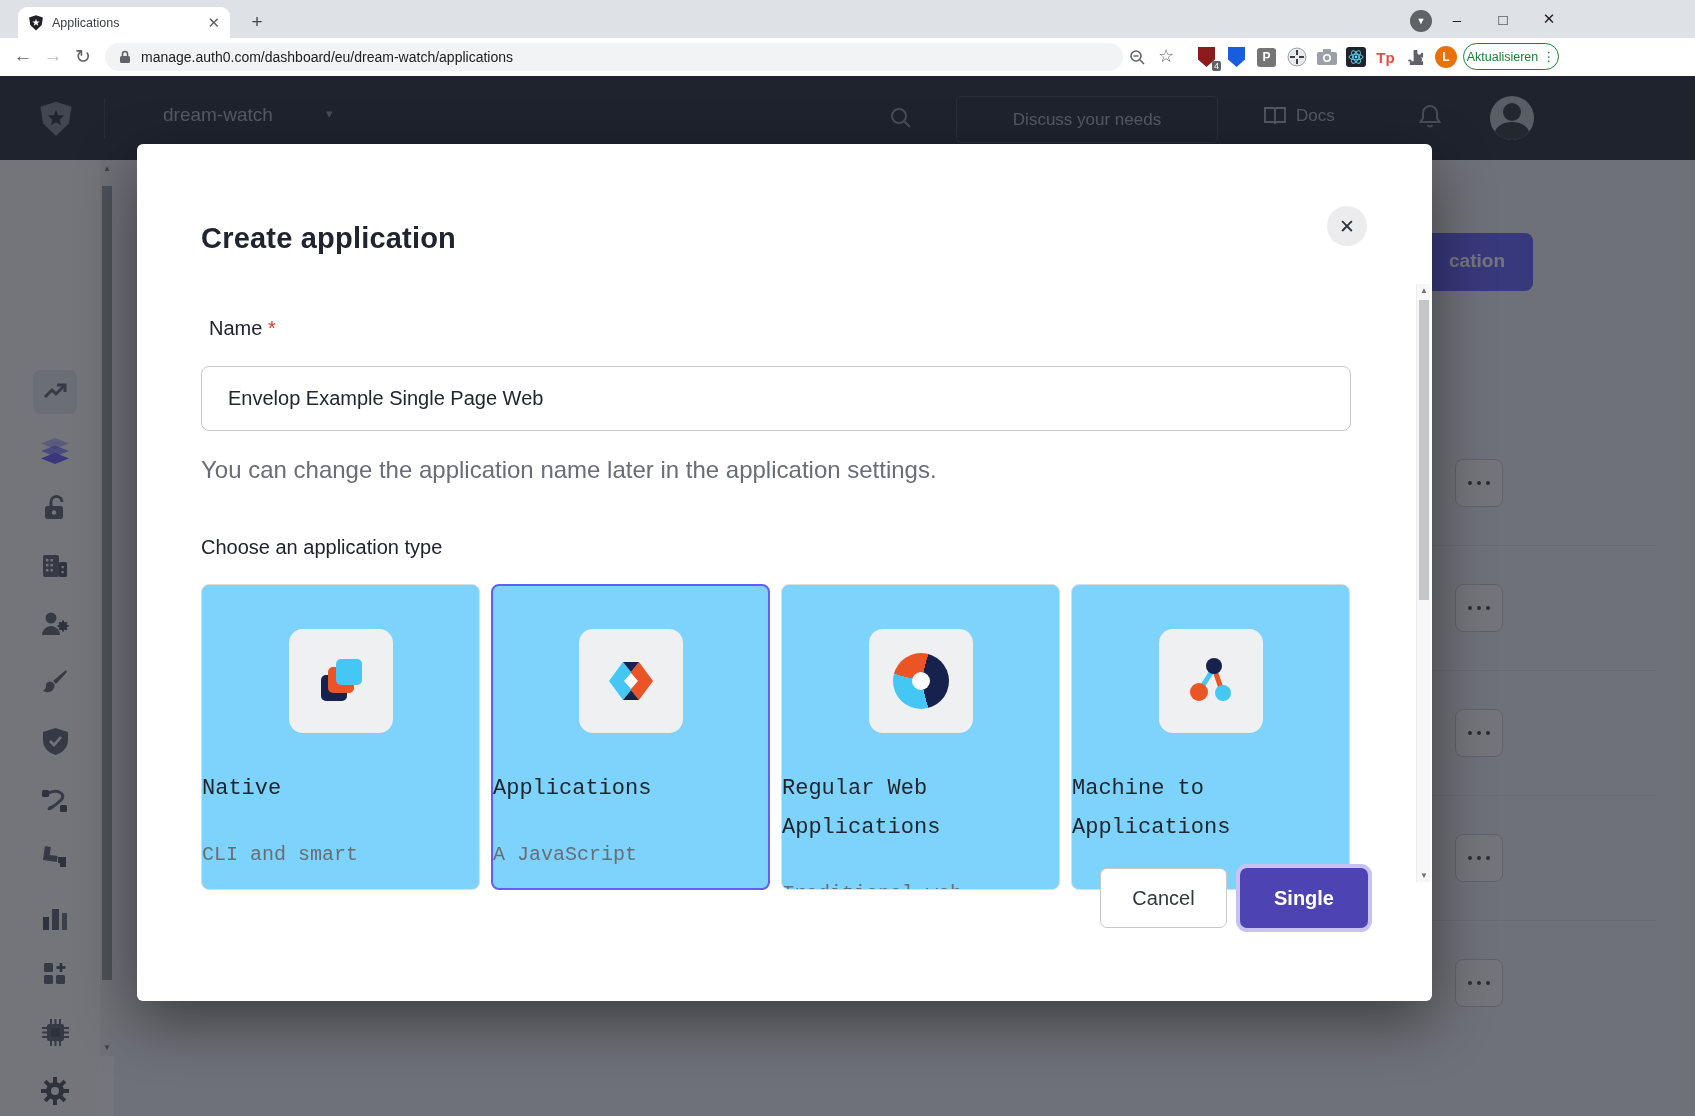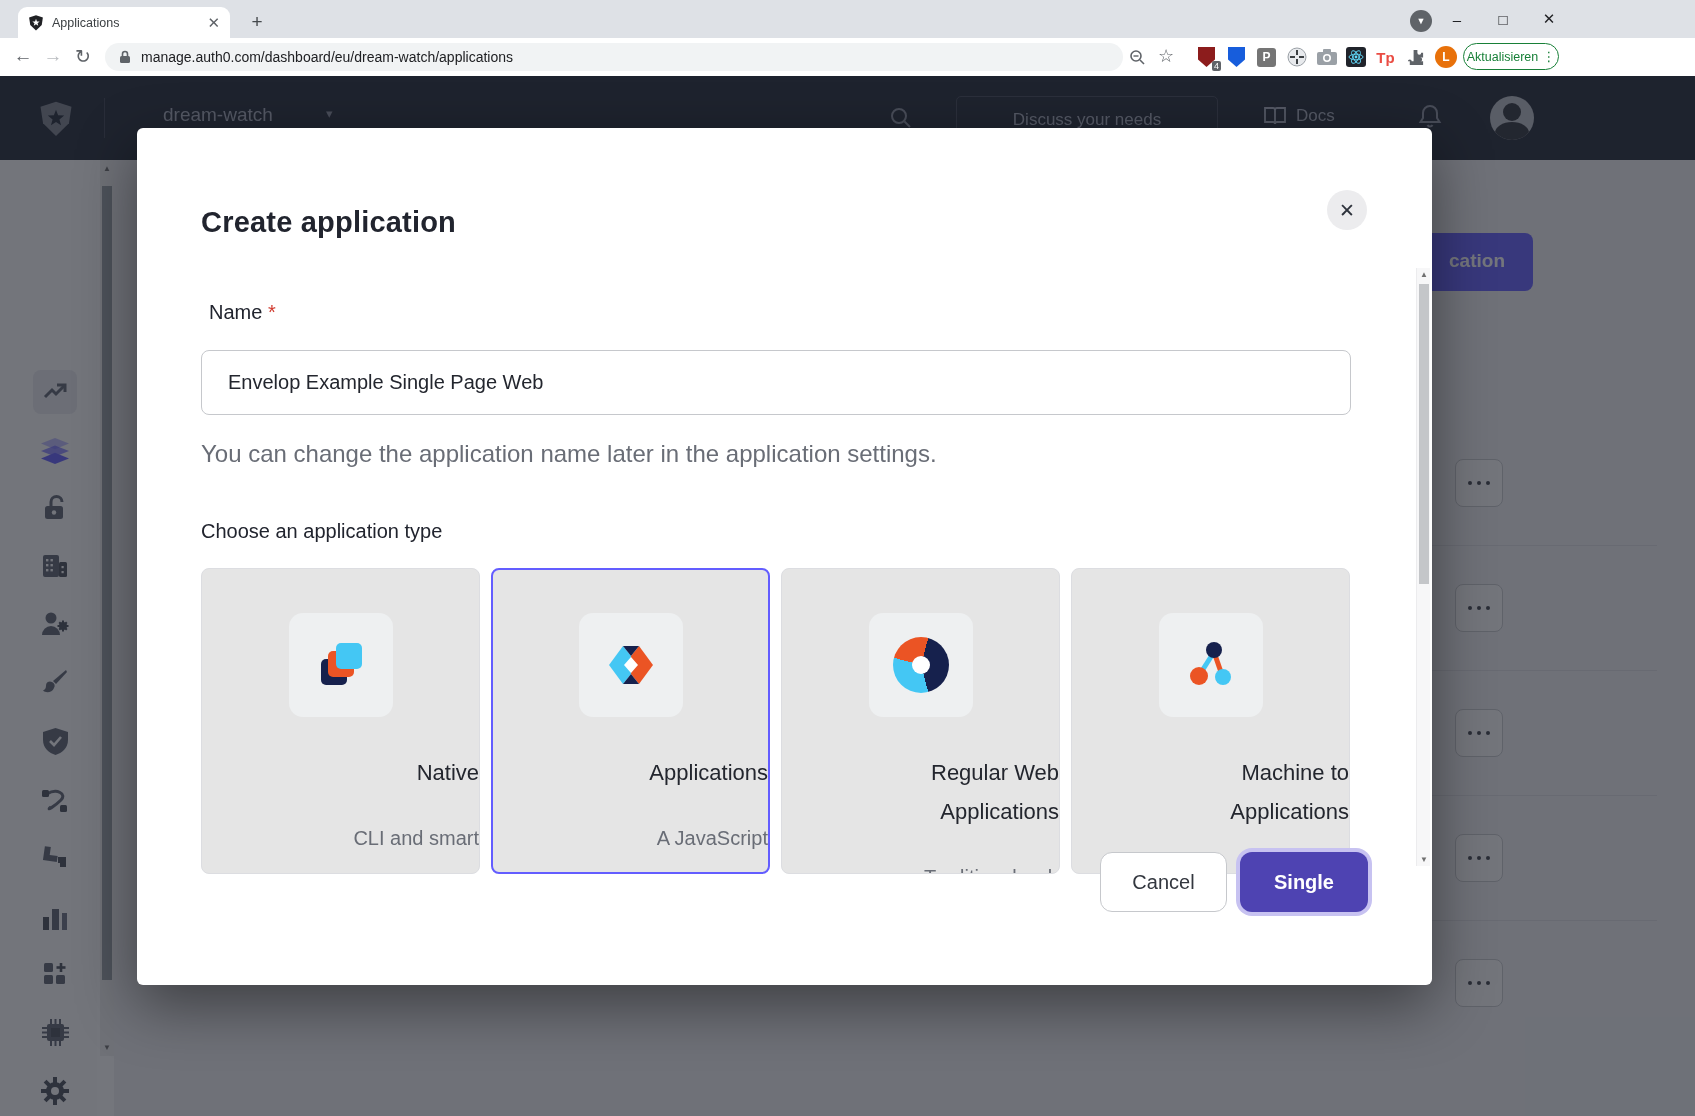--- a/index.html
+++ b/index.html
@@ -57,41 +57,41 @@
   
   .main-bg { position:absolute; left:114px; top:160px; width:1581px; height:956px; background:#f1f2f4; }
   .create-app-btn-bg { position:absolute; left:1380px; top:233px; width:153px; height:58px; background:#635dff; border-radius:8px; color:#fff; font-size:19px; font-weight:bold; text-align:right; padding:17px 28px 0 0; }
   .row-kebab { position:absolute; left:1455px; width:48px; height:48px; background:#fbfbfd; border:1px solid #c8cacd; border-radius:8px; display:flex; align-items:center; justify-content:center; gap:5px; }
   .row-kebab i { width:4px; height:4px; border-radius:50%; background:#3c4049; }
   .row-divider { position:absolute; left:1420px; width:237px; height:1px; background:#dfe0e4; }
 
   .dim { position:absolute; left:0; top:76px; width:1695px; height:1040px; background:rgba(30,34,44,0.62); }
 
   
-  .modal { position:absolute; left:137px; top:128px; width:1295px; height:857px; background:#fff; border-radius:6px; box-shadow:0 20px 60px rgba(0,0,0,.45); }
+  .modal { position:absolute; left:137px; top:144px; width:1295px; height:857px; background:#fff; border-radius:6px; box-shadow:0 20px 60px rgba(0,0,0,.45); }
   .modal-title { position:absolute; left:64px; top:78px; font-size:29px; font-weight:bold; color:#21242e; letter-spacing:.2px; }
   .modal-close { position:absolute; left:1190px; top:62px; width:40px; height:40px; border-radius:50%; background:#ececee; color:#2e333c; font-size:19px; display:flex; align-items:center; justify-content:center; cursor:pointer; }
   .modal-body { position:absolute; left:0; top:132px; width:1295px; height:614px; overflow:hidden; }
   .field-label { position:absolute; left:64px; top:41px; font-size:20px; color:#21242e;margin-left:8px; }
   .req { color:#d13b30; }
   .name-input { position:absolute; left:64px; top:90px; width:1150px; height:65px; border:1px solid #c6c8cc; border-radius:8px; font-size:20px; color:#23262e; padding:0 26px; font-family:"Liberation Sans",sans-serif; }
   .help-text { position:absolute; left:64px; top:180px; font-size:24px; color:#696d76; }
   .choose-label { position:absolute; left:64px; top:260px; font-size:20px; color:#21242e; }
   .cards { position:absolute; left:64px; top:308px; width:1150px; display:flex; gap:11px; }
-  .card { width:279px; height:306px; border:1px solid #dcdde1; border-radius:8px; background:#e5e5e5; overflow:hidden; text-align:right; padding-top:44px; }
+  .card { width:279px; height:306px; border:1px solid #dcdde1; border-radius:8px; background:#7dd3fc; overflow:hidden; text-align:left; padding-top:44px;font-family:Liberation Mono, monospace; }
   .card.selected { border:2px solid #635dff; padding-top:43px; }
   .tile { width:104px; height:104px; border-radius:14px; background:#eef0f1; margin:0 auto; display:flex; align-items:center; justify-content:center; }
   .card-titles { margin-top:36px; font-size:22px; color:#23262e; line-height:39px; }
   .card-descs { margin-top:27px; font-size:20px; color:#696d76; line-height:39px; }
   .cline:empty { display:none; }
   .rw-donut { width:56px; height:56px; border-radius:50%; background:conic-gradient(from 15deg,#16214d 0 150deg,#44c7f4 0 270deg,#eb5424 0 360deg); position:relative; }
   .rw-donut::after { content:""; position:absolute; inset:19px; border-radius:50%; background:#fff; }
   .modal-scroll { position:absolute; left:1279px; top:140px; width:14px; height:598px; background:#f7f7f8; border-left:1px solid #ececee; }
   .modal-scroll .thumb { position:absolute; left:2px; top:16px; width:10px; height:300px; background:#c4c6c9; }
-  .btn { position:absolute; height:60px; border-radius:12px; font-size:20px; display:flex; align-items:center; justify-content:center; cursor:pointer; }
+  .btn { position:absolute; height:60px; border-radius:7px; font-size:20px; display:flex; align-items:center; justify-content:center; cursor:pointer; }
   .btn-cancel { left:963px; top:724px; width:127px; background:#fff; border:1px solid #c6c8cc; color:#33373f; }
   .btn-create { left:1103px; top:724px; width:128px; background:#4e43b2; color:#fff; font-weight:bold; box-shadow:0 0 0 4px #c7c2f1; }
 </style>
 </head>
 <body>
 
 <div class="screen">
 
   <div class="tabstrip">
     <div class="tab">

